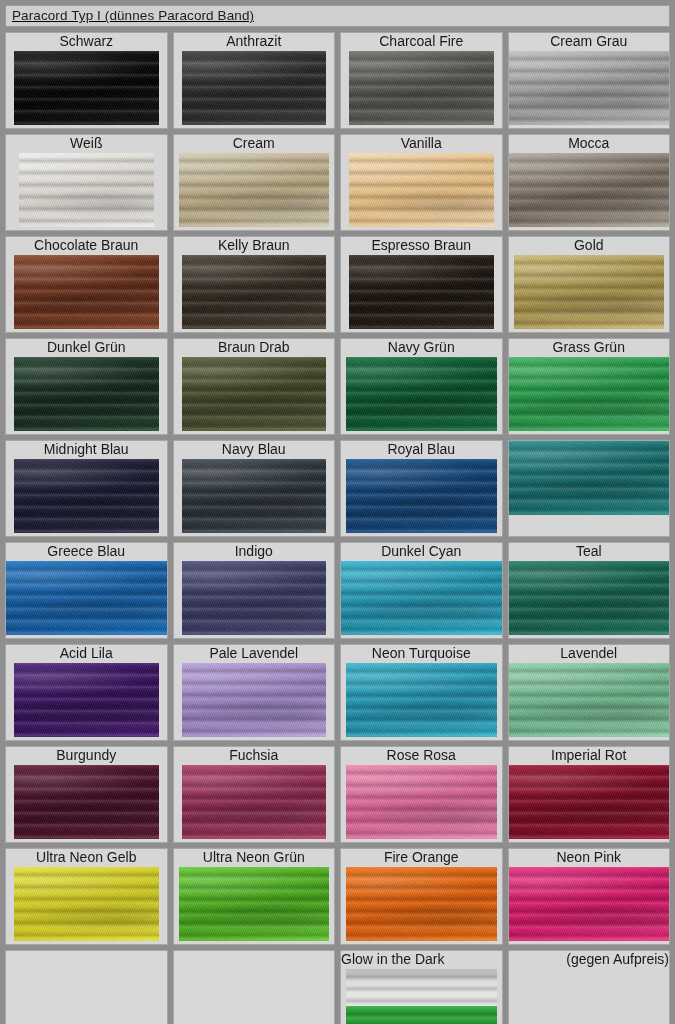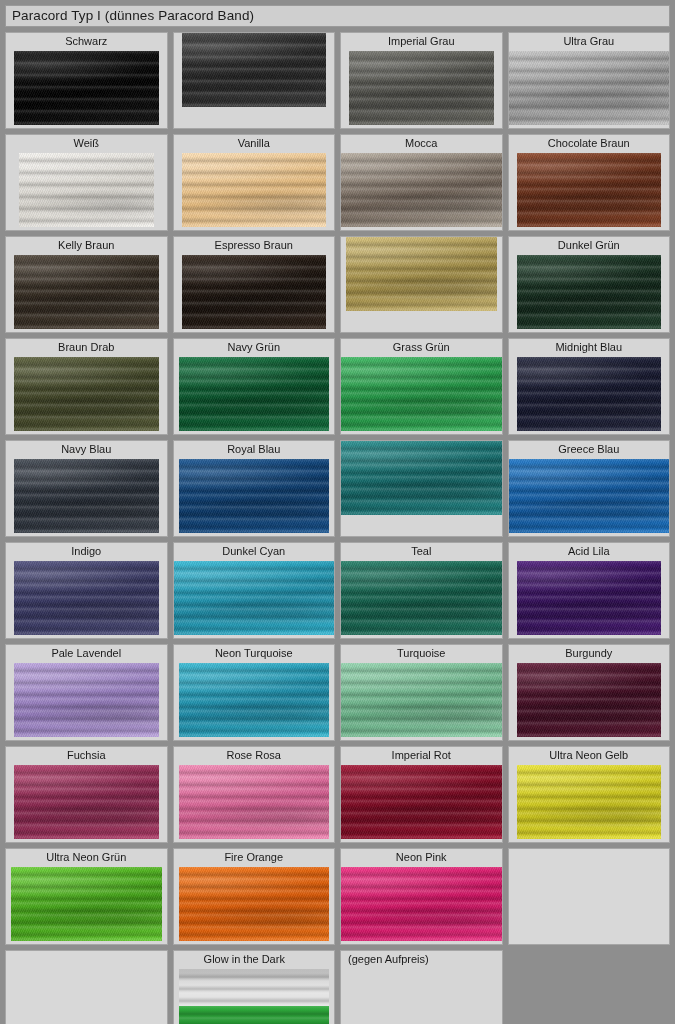--- a/index.html
+++ b/index.html
@@ -25,20 +25,21 @@
 
   #header-bar {
     height: 22px;
     background: #cfcfcf;
     border: 1px solid #9a9a9a;
     box-sizing: border-box;
     display: flex;
     align-items: center;
     padding-left: 6px;
     margin-bottom: 5px;
+    text-decoration: underline;
   }
   #header-title {
     font-size: 13.5px;
     color: #1c1c1c;
     letter-spacing: 0.1px;
     line-height: 1;
   }
 
   #grid {
     display: grid;
@@ -55,35 +56,35 @@
     overflow: hidden;
     display: flex;
     flex-direction: column;
     align-items: center;
   }
   .cell.empty {
     background: #d8d8d8;
   }
 
   .cell-label {
-    font-size: 11px;
+    font-size: 14px;
     color: #191919;
     line-height: 17px;
     height: 18px;
     white-space: nowrap;
     text-align: center;
     width: 100%;
     box-sizing: border-box;
   }
   .cell-label.left {
+    text-align: right;
+    padding-left: 7px;
+  }
+  .cell-label.right {
     text-align: left;
-    padding-left: 7px;
-  }
-  .cell-label.right {
-    text-align: center;
     padding-right: 19px;
   }
 
   .swatch {
     position: relative;
     height: 74px;
     overflow: hidden;
     align-self: center;
   }
   
@@ -148,51 +149,60 @@
   <div id="grid">
       <div class="cell">
         <div class="cell-label">Schwarz</div>
         <div class="swatch inset" style="background: linear-gradient(170deg, rgb(21, 21, 21) 0%, rgb(0, 0, 0) 55%, rgb(21, 21, 21) 100%);">
           <div class="tex waves"></div>
           <div class="tex bands"></div>
           <div class="tex weave"></div>
         </div>
       </div>
       <div class="cell">
+        <div class="cell-label">Anthrazit</div>
         <div class="swatch inset" style="background: linear-gradient(170deg, rgb(59, 59, 59) 0%, rgb(35, 35, 35) 55%, rgb(59, 59, 59) 100%);">
           <div class="tex waves"></div>
           <div class="tex bands"></div>
           <div class="tex weave"></div>
         </div>
       </div>
       <div class="cell">
-        <div class="cell-label">Imperial Grau</div>
+        <div class="cell-label">Charcoal Fire</div>
         <div class="swatch inset" style="background: linear-gradient(170deg, rgb(109, 109, 102) 0%, rgb(74, 74, 69) 55%, rgb(109, 109, 102) 100%);">
           <div class="tex waves"></div>
           <div class="tex bands"></div>
           <div class="tex weave"></div>
         </div>
       </div>
       <div class="cell">
-        <div class="cell-label">Ultra Grau</div>
+        <div class="cell-label">Cream Grau</div>
         <div class="swatch full" style="background: linear-gradient(170deg, rgb(195, 195, 195) 0%, rgb(143, 143, 143) 55%, rgb(195, 195, 195) 100%);">
           <div class="tex waves"></div>
           <div class="tex bands"></div>
           <div class="tex weave"></div>
         </div>
       </div>
       <div class="cell">
         <div class="cell-label">Weiß</div>
         <div class="swatch narrow" style="background: linear-gradient(170deg, rgb(244, 242, 238) 0%, rgb(213, 210, 203) 55%, rgb(244, 242, 238) 100%);">
           <div class="tex waves"></div>
           <div class="tex bands"></div>
           <div class="tex weave"></div>
         </div>
       </div>
       <div class="cell">
+        <div class="cell-label">Cream</div>
+        <div class="swatch inset-l" style="background: linear-gradient(170deg, rgb(217, 207, 180) 0%, rgb(176, 160, 121) 55%, rgb(217, 207, 180) 100%);">
+          <div class="tex waves"></div>
+          <div class="tex bands"></div>
+          <div class="tex weave"></div>
+        </div>
+      </div>
+      <div class="cell">
         <div class="cell-label">Vanilla</div>
         <div class="swatch inset" style="background: linear-gradient(170deg, rgb(251, 220, 176) 0%, rgb(226, 184, 124) 55%, rgb(251, 220, 176) 100%);">
           <div class="tex waves"></div>
           <div class="tex bands"></div>
           <div class="tex weave"></div>
         </div>
       </div>
       <div class="cell">
         <div class="cell-label">Mocca</div>
         <div class="swatch full" style="background: linear-gradient(170deg, rgb(179, 169, 156) 0%, rgb(110, 97, 86) 55%, rgb(179, 169, 156) 100%);">
@@ -219,20 +229,21 @@
       </div>
       <div class="cell">
         <div class="cell-label">Espresso Braun</div>
         <div class="swatch inset" style="background: linear-gradient(170deg, rgb(47, 34, 25) 0%, rgb(22, 15, 10) 55%, rgb(47, 34, 25) 100%);">
           <div class="tex waves"></div>
           <div class="tex bands"></div>
           <div class="tex weave"></div>
         </div>
       </div>
       <div class="cell">
+        <div class="cell-label">Gold</div>
         <div class="swatch inset-l" style="background: linear-gradient(170deg, rgb(207, 186, 114) 0%, rgb(156, 136, 67) 55%, rgb(207, 186, 114) 100%);">
           <div class="tex waves"></div>
           <div class="tex bands"></div>
           <div class="tex weave"></div>
         </div>
       </div>
       <div class="cell">
         <div class="cell-label">Dunkel Grün</div>
         <div class="swatch inset" style="background: linear-gradient(170deg, rgb(32, 64, 44) 0%, rgb(15, 36, 23) 55%, rgb(32, 64, 44) 100%);">
           <div class="tex waves"></div>
@@ -345,21 +356,21 @@
       </div>
       <div class="cell">
         <div class="cell-label">Neon Turquoise</div>
         <div class="swatch inset-l" style="background: linear-gradient(170deg, rgb(49, 182, 208) 0%, rgb(27, 134, 162) 55%, rgb(49, 182, 208) 100%);">
           <div class="tex waves"></div>
           <div class="tex bands"></div>
           <div class="tex weave"></div>
         </div>
       </div>
       <div class="cell">
-        <div class="cell-label">Turquoise</div>
+        <div class="cell-label">Lavendel</div>
         <div class="swatch full" style="background: linear-gradient(170deg, rgb(143, 210, 171) 0%, rgb(100, 171, 130) 55%, rgb(143, 210, 171) 100%);">
           <div class="tex waves"></div>
           <div class="tex bands"></div>
           <div class="tex weave"></div>
         </div>
       </div>
       <div class="cell">
         <div class="cell-label">Burgundy</div>
         <div class="swatch inset" style="background: linear-gradient(170deg, rgb(94, 23, 51) 0%, rgb(58, 10, 30) 55%, rgb(94, 23, 51) 100%);">
           <div class="tex waves"></div>

